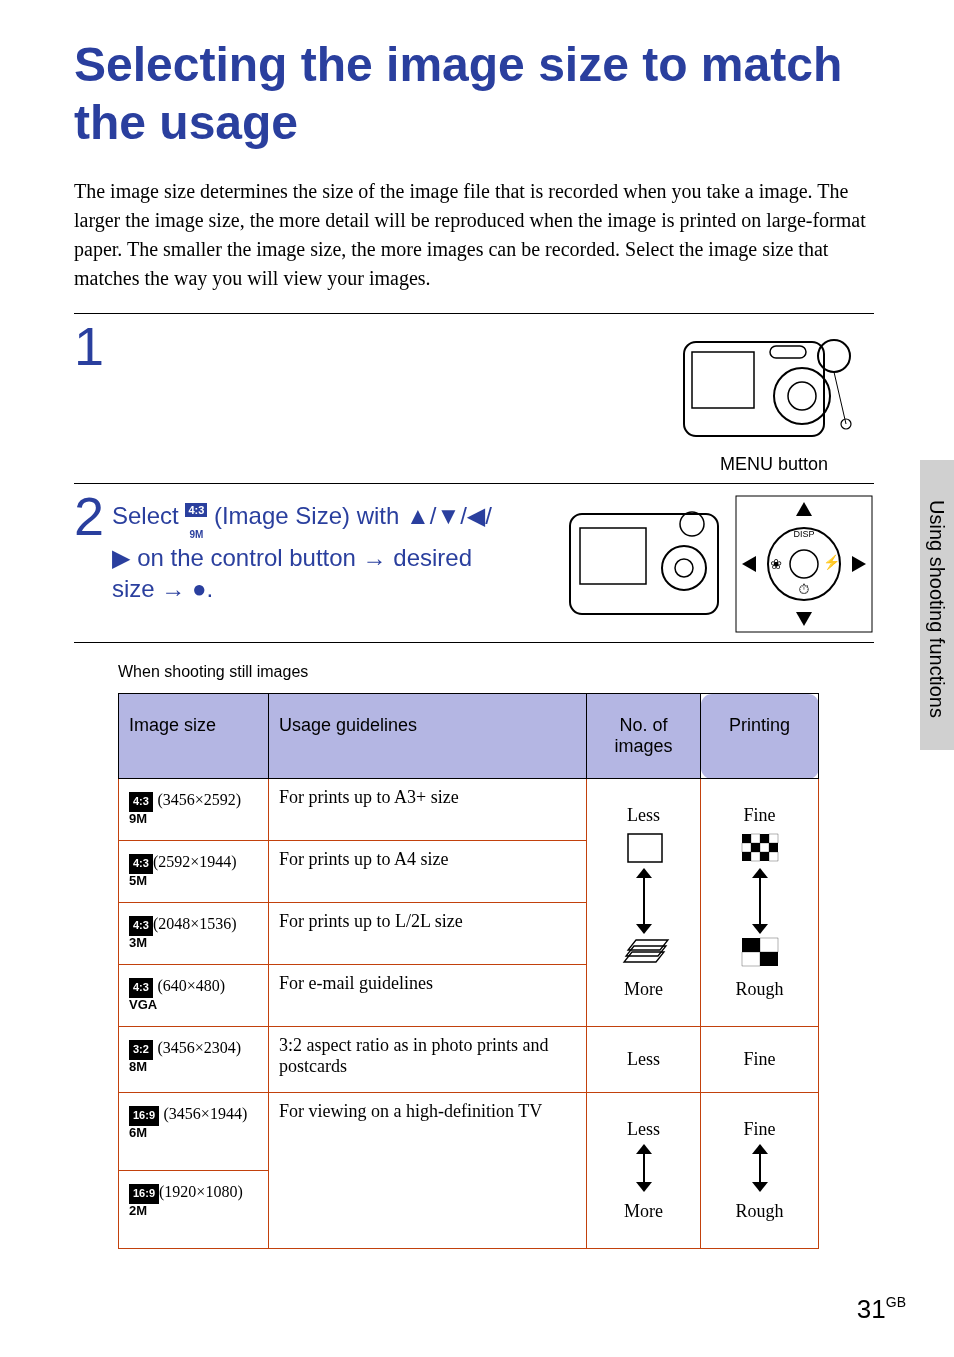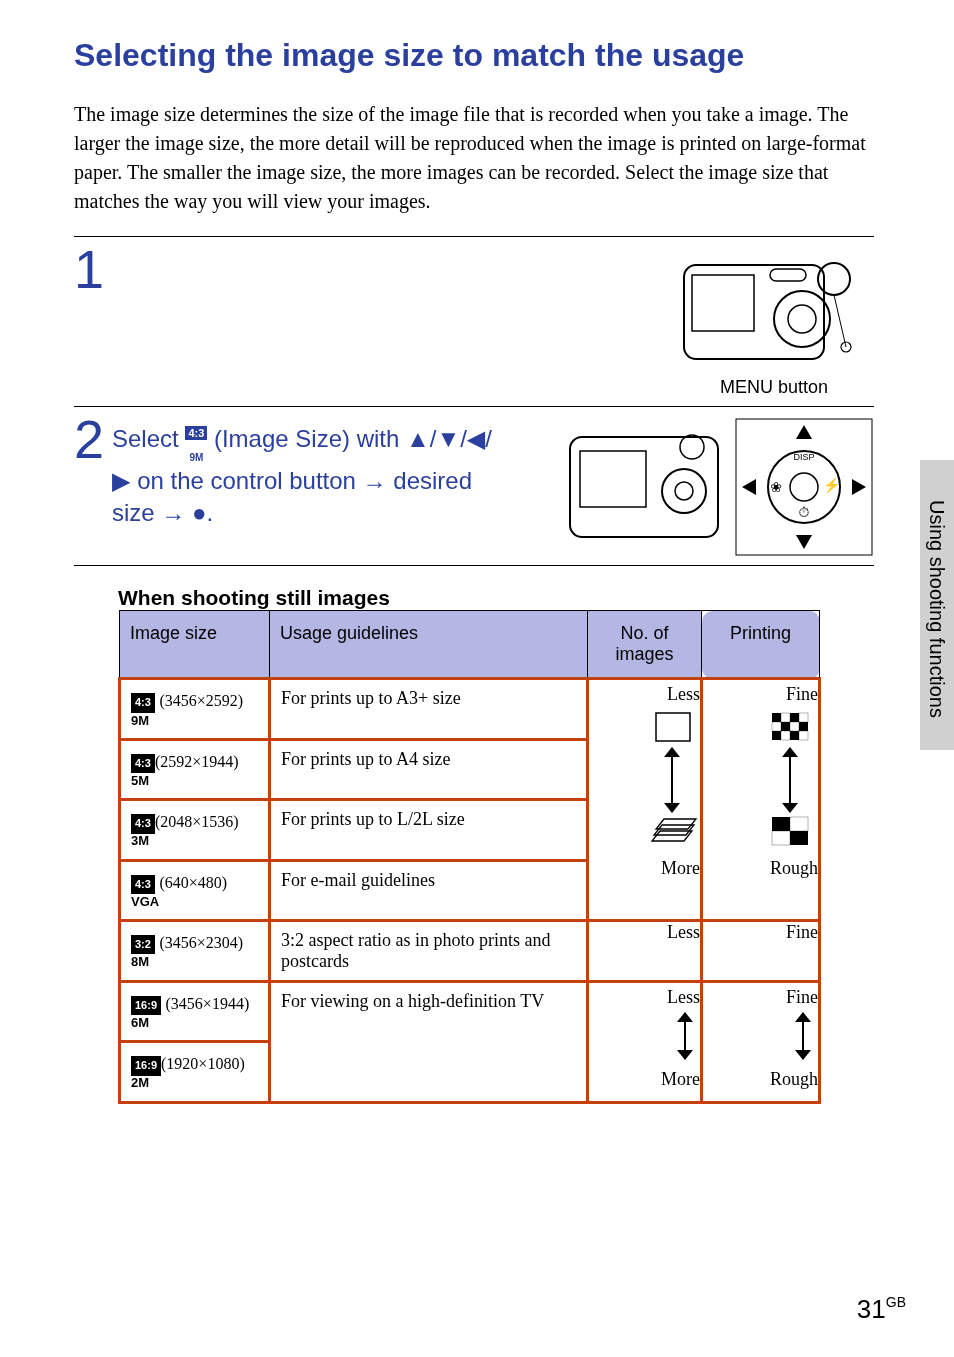--- a/index.html
+++ b/index.html
@@ -24,21 +24,21 @@
       right: 6px;
       top: 500px;
       writing-mode: vertical-rl;
       font-family: Arial, Helvetica, sans-serif;
       font-size: 20px;
       color: #000;
     }
     h1 {
       color: #2a3f9e;
       font-family: Arial, Helvetica, sans-serif;
-      font-size: 32px;
+      font-size: 48px;
       font-weight: bold;
       margin-bottom: 26px;
       line-height: 1.2;
     }
     .intro {
       font-size: 20px;
       line-height: 1.45;
       margin-bottom: 20px;
     }
     .step-block {
@@ -69,40 +69,40 @@
     .step1-graphic { margin-left: auto; text-align: center; }
     .cam { width: 200px; height: 126px; }
     .cam-label {
       font-family: Arial, Helvetica, sans-serif;
       font-size: 18px;
     }
     .step2-wrap { display: flex; align-items: flex-start; }
     .step2-graphic { margin-left: auto; display: flex; gap: 10px; align-items: center; }
     .sub-heading {
       font-family: Arial, Helvetica, sans-serif;
-      font-weight: bold;
-      font-size: 21px;
-      margin: 20px 0 0 44px;
+      font-weight: normal;
+      font-size: 16px;
+      margin: 20px 0 12px 44px;
     }
     table {
       border-collapse: collapse;
       margin-left: 44px;
       font-size: 18px;
     }
     th {
       background: #b4b6e3;
       font-family: Arial, Helvetica, sans-serif;
       font-weight: normal;
       text-align: left;
-      padding: 12px 10px;
+      padding: 21px 10px;
       border: 1px solid #000;
       vertical-align: top;
     }
     td {
-      border: 3px solid #c2410c;
+      border: 1px solid #c2410c;
       padding: 8px 10px;
       vertical-align: top;
     }
     .col-img { width: 150px; }
     .col-use { width: 318px; margin-left: 15px; }
     .col-num { width: 114px; text-align: center; }
     .col-prt { width: 118px; text-align: center; border-radius: 11px; }
     .size-cell { line-height: 1.4; }
     .ratio-badge {
       display: inline-block;
@@ -117,21 +117,21 @@
     .dims {
       font-size: 16px;
     }
     .suffix {
       font-family: Arial, Helvetica, sans-serif;
       font-size: 13px;
       font-weight: bold;
       display: block;
       margin-top: -2px;
     }
-    .scale-cell { text-align: right; padding: 0; }
+    .scale-cell { text-align: center; padding: 22px; }
     .scale-label { font-size: 18px; margin: 4px 0; }
     .page-num {
       position: absolute;
       bottom: 32px;
       right: 48px;
       font-family: Arial, Helvetica, sans-serif;
       font-size: 26px;
     }
     .page-num sup { font-size: 14px; vertical-align: top; }
     .inline-icon {

